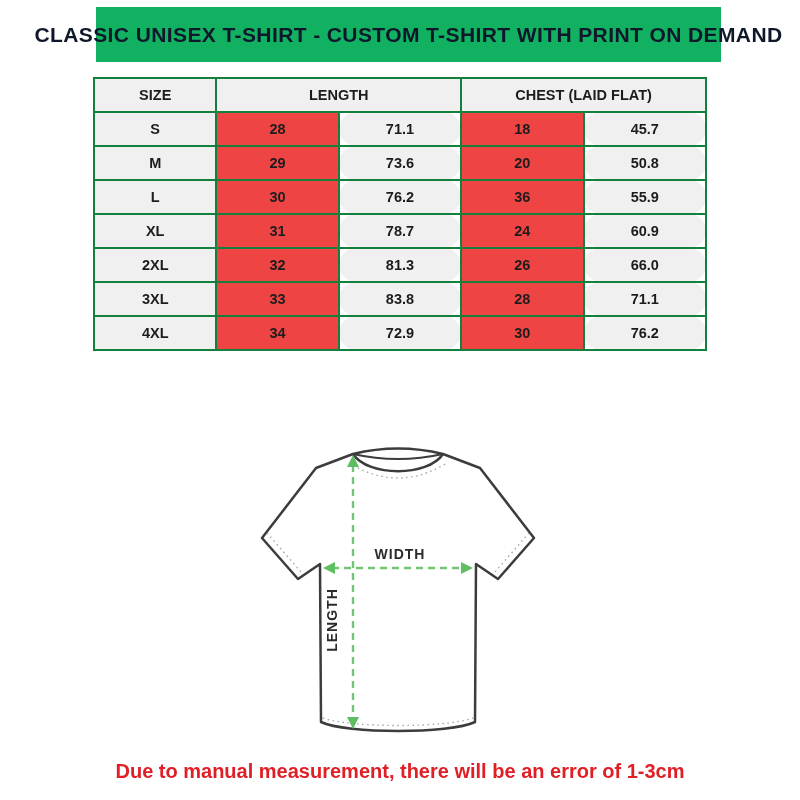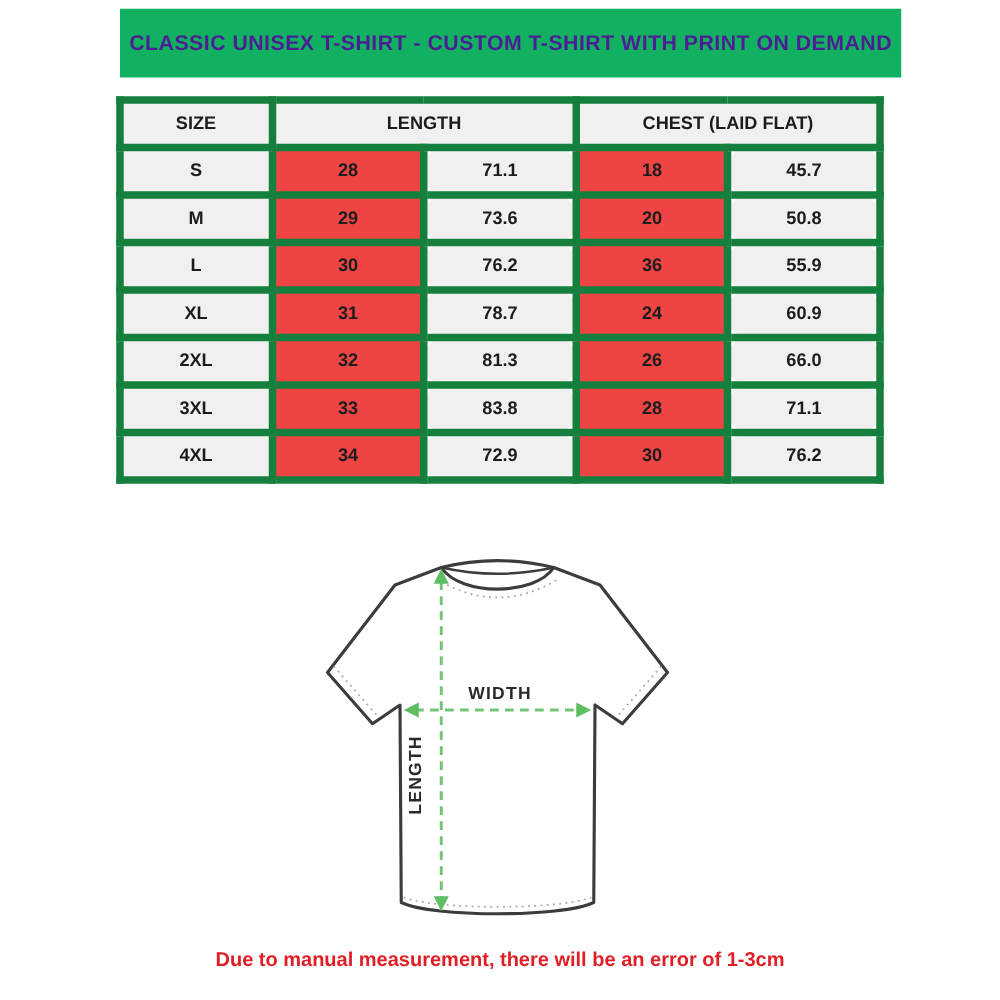--- a/index.html
+++ b/index.html
@@ -5,39 +5,39 @@
   html,body{margin:0;padding:0;}
   body{
     width:800px;height:800px;position:relative;background:#ffffff;
     font-family:"Liberation Sans", sans-serif;overflow:hidden;
   }
   .banner{
     position:absolute;left:96px;top:7px;width:625px;height:55px;
     background:#12b161;display:flex;align-items:center;justify-content:center;
   }
   .banner-title{
-    color:#4c1d95;font-size:17px;font-weight:700;letter-spacing:.4px;white-space:nowrap;
+    color:#0f172a;font-size:21px;font-weight:700;letter-spacing:.4px;white-space:nowrap;
   }
   table.size-table{
     position:absolute;left:93px;top:77px;width:614px;
     border-collapse:collapse;table-layout:fixed;
   }
   table.size-table td,table.size-table th{
-    border:6px solid #15803d;height:32px;text-align:center;vertical-align:middle;
+    border:2px solid #15803d;height:32px;text-align:center;vertical-align:middle;
     font-size:14.5px;color:#1c1c1c;padding:0;
   }
   table.size-table th{background:#f0f0f0;font-weight:700;}
   td.shaded{background:#f0f0f0;border-radius:17px;}
   td.plain{background:#ef4444;}
   td.size-cell{background:#f0f0f0;font-weight:700;}
   td.num{font-weight:700;}
   .shirt-wrap{position:absolute;left:240px;top:430px;width:320px;height:330px;}
   .note{
     position:absolute;left:0;top:760px;width:800px;text-align:center;
-    color:#e01e25;font-size:16px;font-weight:700;
+    color:#e01e25;font-size:20px;font-weight:700;
   }
 </style>
 </head>
 <body>
 
 <div class="banner">
   <span class="banner-title">CLASSIC UNISEX T-SHIRT - CUSTOM T-SHIRT WITH PRINT ON DEMAND</span>
 </div>
 
 <table class="size-table">

